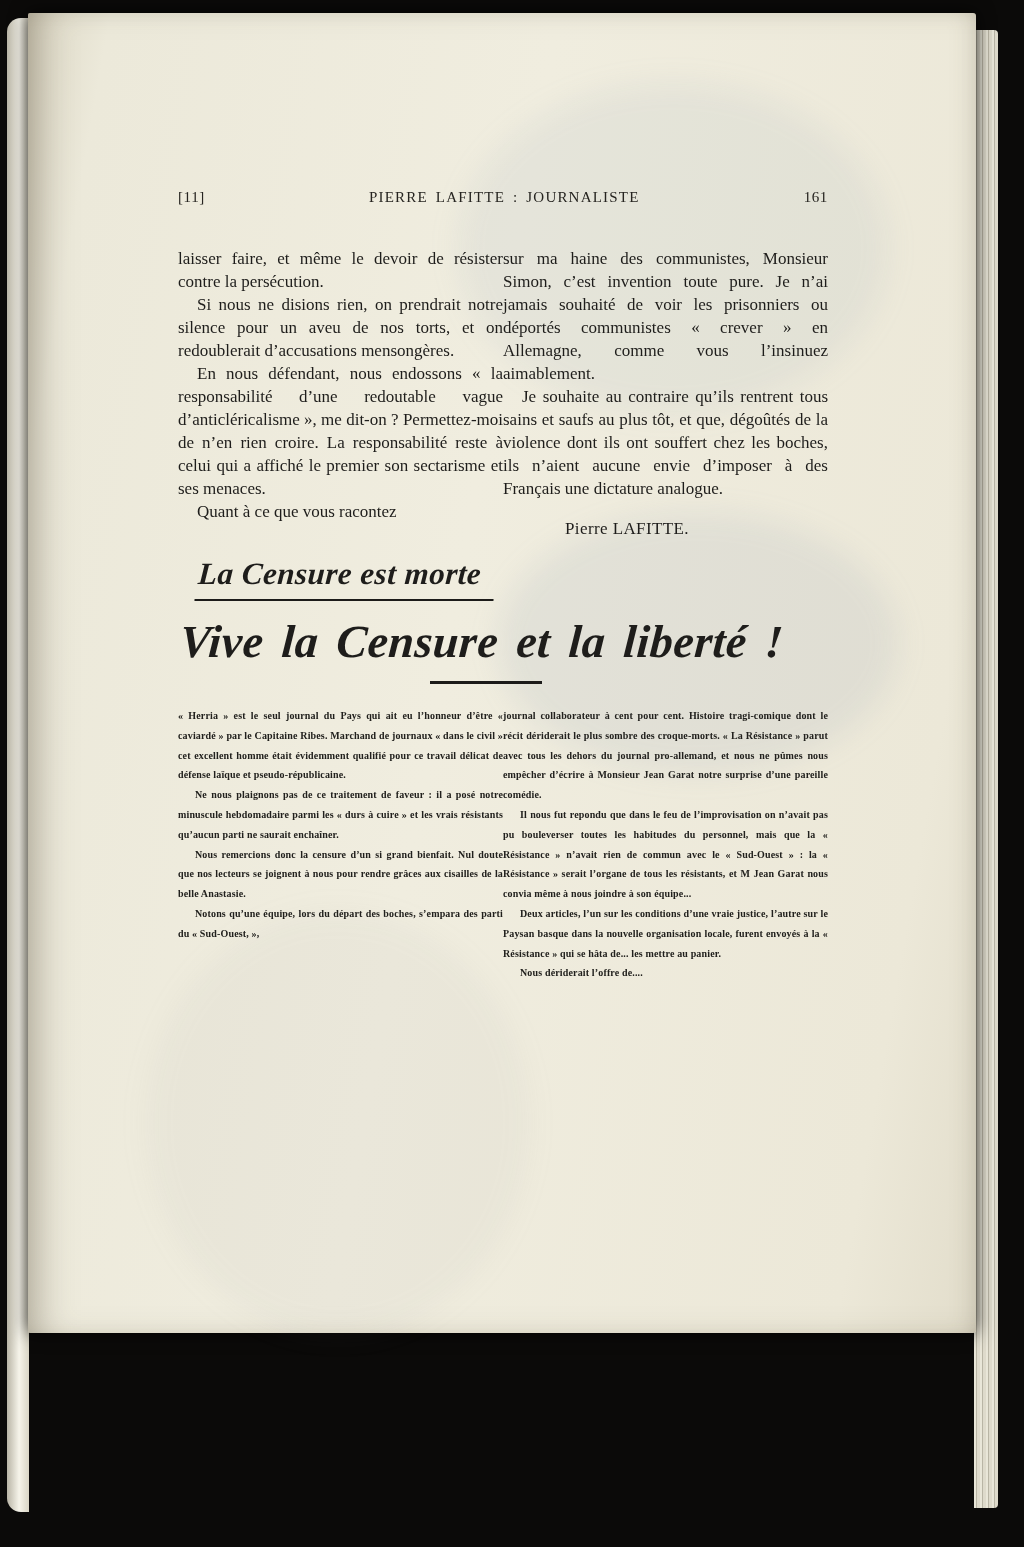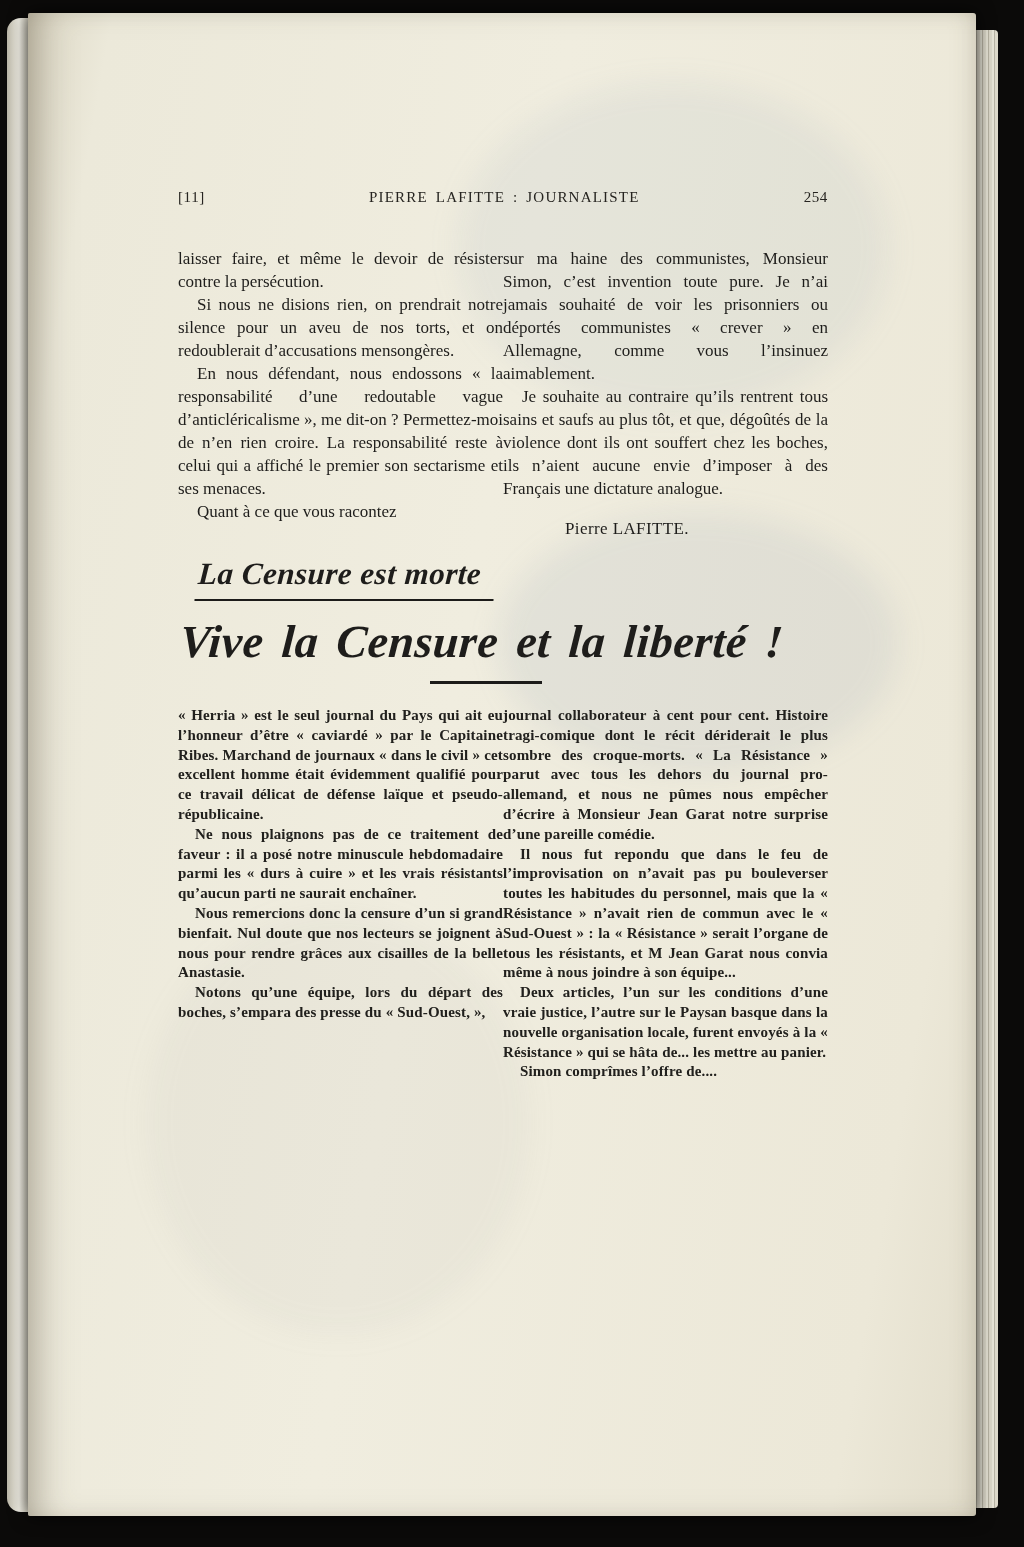--- a/index.html
+++ b/index.html
@@ -15,21 +15,21 @@
     position:absolute;left:7px;top:18px;width:22px;height:1494px;
     background:linear-gradient(90deg,#b9b5a6,#f6f4ea 55%,#d9d5c5);
     border-radius:14px 0 0 14px;
   }
   .page-stack-right{
     position:absolute;left:974px;top:30px;width:24px;height:1478px;
     background:repeating-linear-gradient(90deg,#e9e6d8 0 2px,#b9b5a5 2px 3px,#dedacb 3px 6px);
     border-radius:0 4px 4px 0;
   }
   .page{
-    position:absolute;left:28px;top:13px;width:948px;height:1503px;
+    position:absolute;left:28px;top:13px;width:948px;height:1320px;
     background:linear-gradient(100deg,#ddd8c6 0%,#ece9da 7%,#f0eddf 45%,#ece8d8 88%,#e2ddcb 100%);
     box-shadow:inset 26px 0 40px -22px rgba(84,74,54,.5),
                inset -14px 0 28px -18px rgba(84,74,54,.35),
                0 0 18px rgba(0,0,0,.8);
     border-radius:2px 3px 3px 2px;
   }
   .stain{position:absolute;pointer-events:none;filter:blur(14px);border-radius:50%;}
   .stain.s1{left:430px;top:70px;width:430px;height:330px;background:rgba(140,158,176,.10);}
   .stain.s2{left:470px;top:500px;width:400px;height:260px;background:rgba(130,150,170,.12);}
   .stain.s3{left:120px;top:900px;width:380px;height:420px;background:rgba(150,160,150,.07);}
@@ -69,21 +69,21 @@
     letter-spacing:.5px;word-spacing:6px;
     transform:skewX(-4deg);
     white-space:nowrap;
   }
   .rule-lg{
     width:112px;height:3px;background:#1c1b19;
     margin:13px 0 0 252px;
   }
   .article{
     margin-top:22px;
-    font-size:15px;font-weight:700;line-height:19.8px;
+    font-size:10px;font-weight:700;line-height:19.8px;
     letter-spacing:.15px;color:#21201d;
   }
   .article p{margin:0;text-align:justify;}
   .article p.ind{text-indent:17px;}
 </style>
 </head>
 <body>
 
 <div class="under-edge-left"></div>
 <div class="page-stack-right"></div>
@@ -91,21 +91,21 @@
 <div class="page">
   <div class="stain s1"></div>
   <div class="stain s2"></div>
   <div class="stain s3"></div>
 
   <div class="content">
 
     <div class="pg-header">
       <span>[11]</span>
       <span class="title">PIERRE LAFITTE : JOURNALISTE</span>
-      <span>254</span>
+      <span>161</span>
     </div>
 
     <div class="letter cols">
       <div class="col">
         <p>laisser faire, et même le devoir de résister contre la persécution.</p>
         <p class="ind">Si nous ne disions rien, on prendrait notre silence pour un aveu de nos torts, et on redoublerait d’accusations mensongères.</p>
         <p class="ind">En nous défendant, nous endossons « la responsabilité d’une redoutable vague d’anticléricalisme », me dit-on ? Permettez-moi de n’en rien croire. La responsabilité reste à celui qui a affiché le premier son sectarisme et ses menaces.</p>
         <p class="ind">Quant à ce que vous racontez</p>
       </div>
       <div class="col">
@@ -120,24 +120,24 @@
     </div>
 
     <div class="headline-lg">Vive la Censure et la liberté !</div>
     <div class="rule-lg"></div>
 
     <div class="article cols">
       <div class="col">
         <p>« Herria » est le seul journal du Pays qui ait eu l’honneur d’être « caviardé » par le Capitaine Ribes. Marchand de journaux « dans le civil » cet excellent homme était évidemment qualifié pour ce travail délicat de défense laïque et pseudo-républicaine.</p>
         <p class="ind">Ne nous plaignons pas de ce traitement de faveur : il a posé notre minuscule hebdomadaire parmi les « durs à cuire » et les vrais résistants qu’aucun parti ne saurait enchaîner.</p>
         <p class="ind">Nous remercions donc la censure d’un si grand bienfait. Nul doute que nos lecteurs se joignent à nous pour rendre grâces aux cisailles de la belle Anastasie.</p>
-        <p class="ind">Notons qu’une équipe, lors du départ des boches, s’empara des presse du « Sud-Ouest, »,</p>
+        <p class="ind">Notons qu’une équipe, lors du départ des boches, s’empara des parti du « Sud-Ouest, »,</p>
       </div>
       <div class="col">
         <p>journal collaborateur à cent pour cent. Histoire tragi-comique dont le récit dériderait le plus sombre des croque-morts. « La Résistance » parut avec tous les dehors du journal pro-allemand, et nous ne pûmes nous empêcher d’écrire à Monsieur Jean Garat notre surprise d’une pareille comédie.</p>
         <p class="ind">Il nous fut repondu que dans le feu de l’improvisation on n’avait pas pu bouleverser toutes les habitudes du personnel, mais que la « Résistance » n’avait rien de commun avec le « Sud-Ouest » : la « Résistance » serait l’organe de tous les résistants, et M Jean Garat nous convia même à nous joindre à son équipe...</p>
         <p class="ind">Deux articles, l’un sur les conditions d’une vraie justice, l’autre sur le Paysan basque dans la nouvelle organisation locale, furent envoyés à la « Résistance » qui se hâta de... les mettre au panier.</p>
-        <p class="ind">Simon comprîmes l’offre de....</p>
+        <p class="ind">Nous dériderait l’offre de....</p>
       </div>
     </div>
 
   </div>
 </div>
 
 </body></html>

